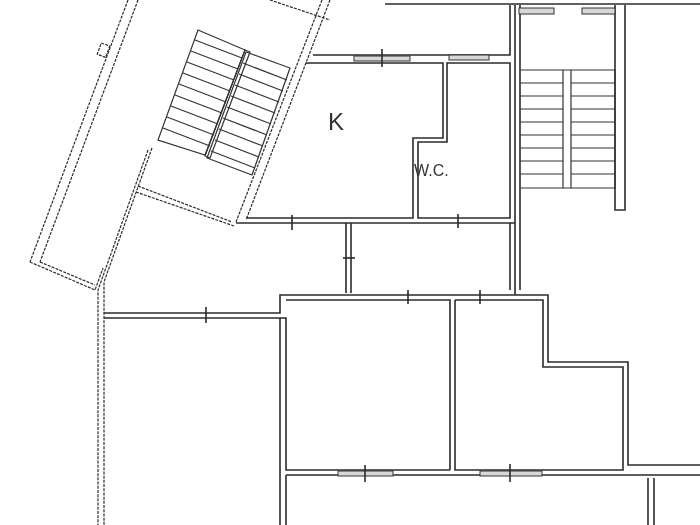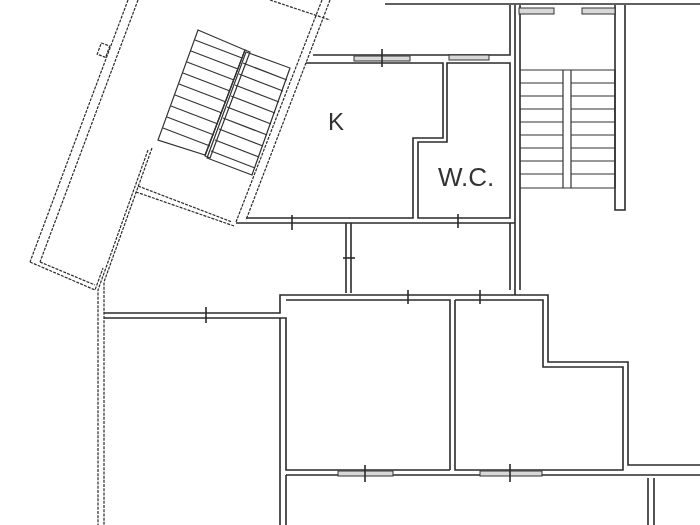--- a/index.html
+++ b/index.html
@@ -4,21 +4,21 @@
 <style>
   html,body{margin:0;padding:0;background:#ffffff;}
   #plan{position:relative;width:700px;height:525px;overflow:hidden;background:#fff;}
   svg{position:absolute;left:0;top:0;}
   .w{fill:none;stroke:#2b2b2b;stroke-width:1.6;}
   .wt{fill:none;stroke:#2b2b2b;stroke-width:1.2;stroke-dasharray:3 1.2;}
   .st{fill:none;stroke:#333;stroke-width:1.2;}
   .win{fill:#d8d8d8;stroke:#333;stroke-width:1;}
   .lbl{position:absolute;font-family:"Liberation Sans",sans-serif;color:#333;}
   #lbl-k{left:328px;top:108px;font-size:24px;}
-  #lbl-wc{left:438px;top:162px;font-size:26px;text-align:right;}
+  #lbl-wc{left:414px;top:162px;font-size:16px;text-align:right;}
 </style>
 </head>
 <body>
 
 <div id="plan">
 <svg width="700" height="525" viewBox="0 0 700 525">
 
   <g>
     <path class="wt" d="M128 0 L30 262"></path>
     <path class="wt" d="M138 0 L40 262"></path>

